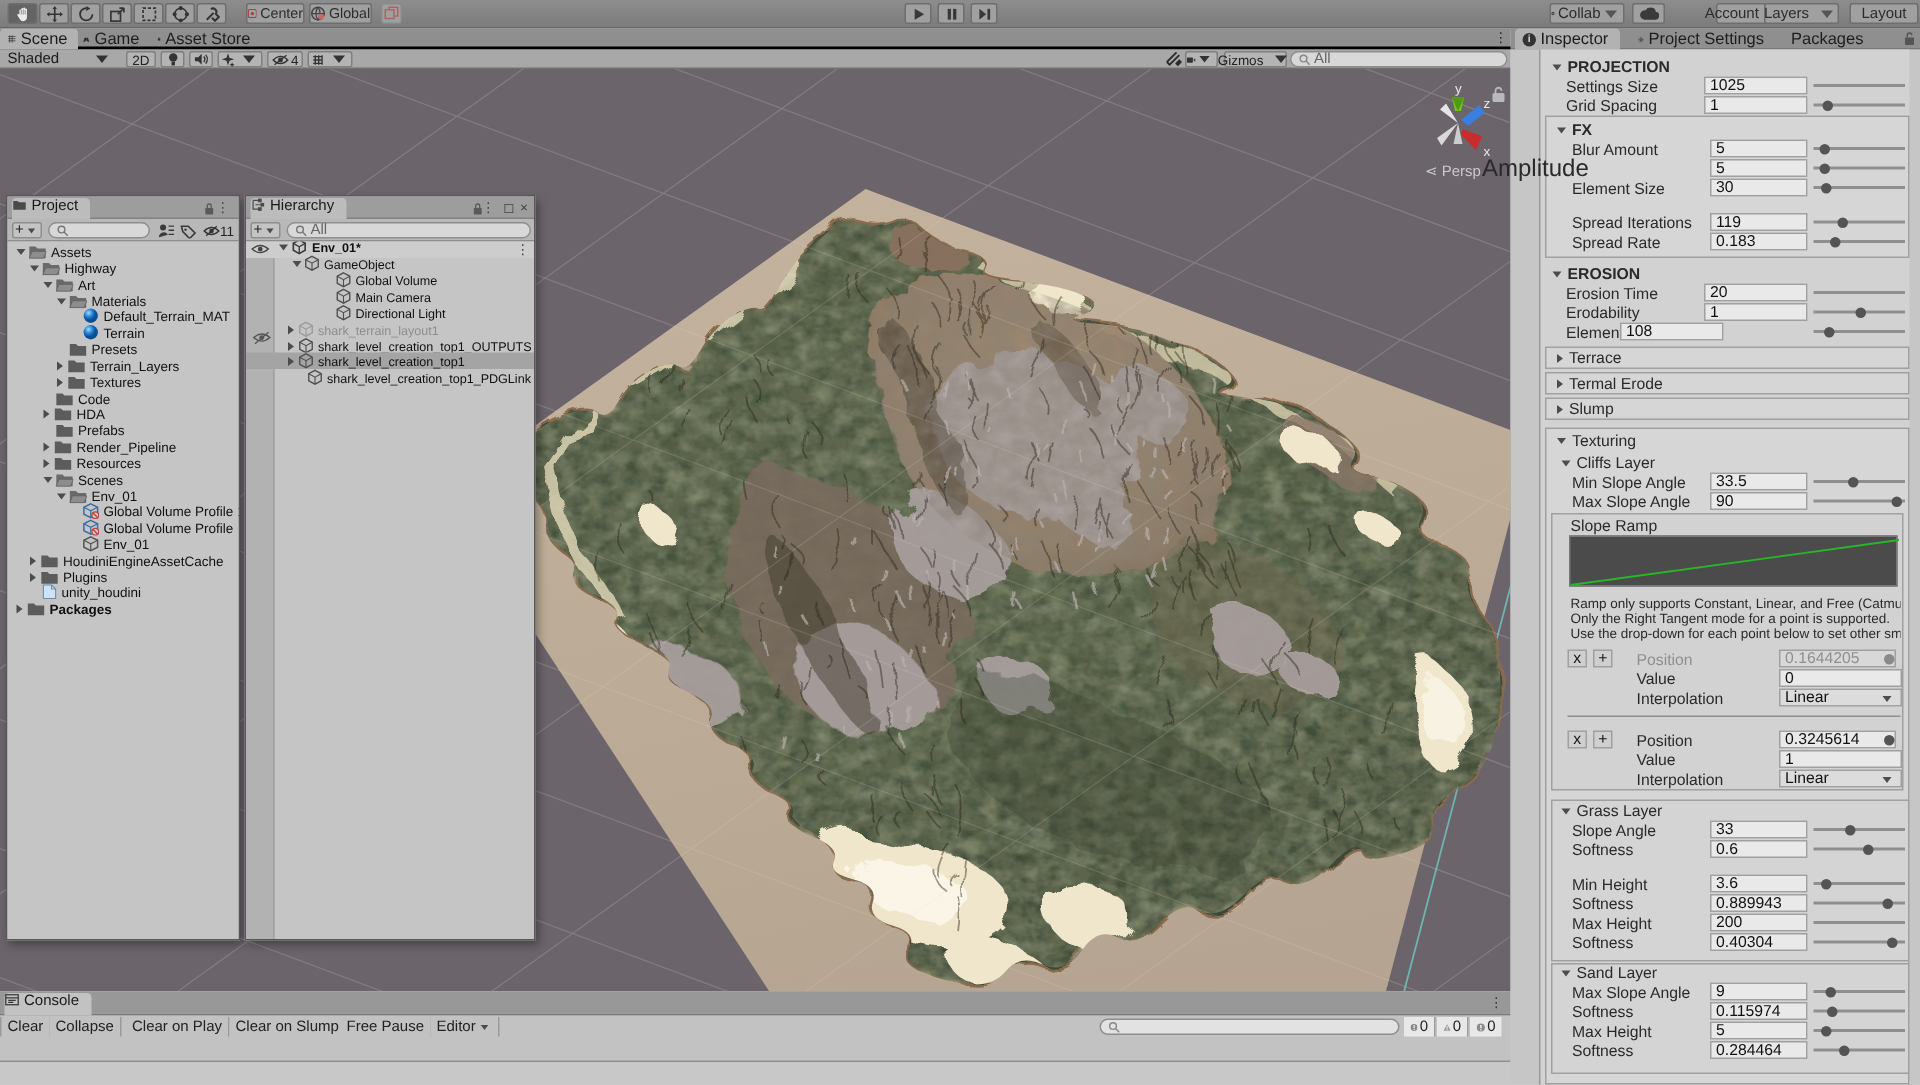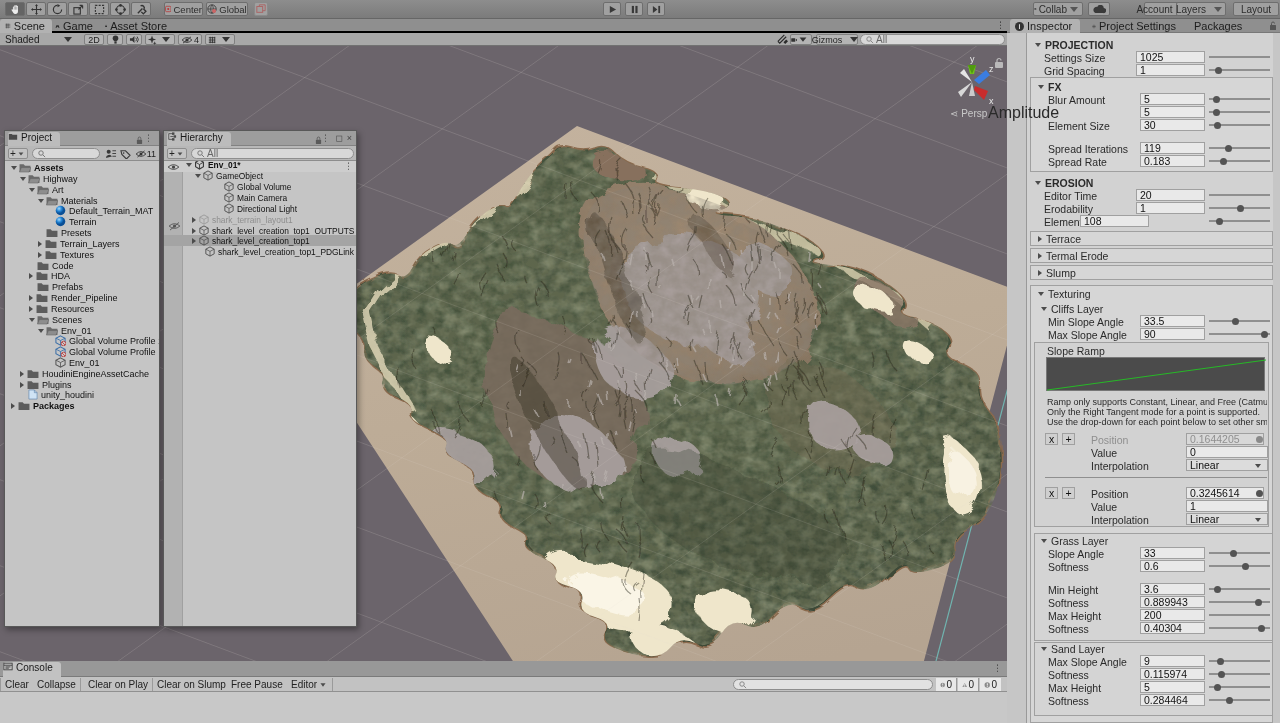--- a/index.html
+++ b/index.html
@@ -14,21 +14,21 @@
 .tab{position:absolute;top:0;height:14px;white-space:nowrap;padding:0 7px 0 5px;display:flex;align-items:center;gap:3px;font-size:11px;color:#1d1d1d;}
 .tab.sel{background:#b2b2b2;border-radius:3px 3px 0 0;}
 
 #scenebar{left:0;top:33px;width:1007px;height:13px;background:#a8a8a8;border-bottom:1px solid #717171;}
 .sbtn{position:absolute;top:1px;height:11px;background:#b4b4b4;border:1px solid #808080;border-radius:2px;display:flex;align-items:center;justify-content:center;font-size:9px;color:#222;}
 
 #scene{left:0;top:46px;width:1007px;height:615px;background:#6b646b;overflow:hidden;}
 
 #console{left:0;top:661px;width:1007px;height:62px;background:#c8c8c8;}
 #ctabrow{position:absolute;left:0;top:0;width:1007px;height:16px;background:#989898;border-bottom:1px solid #7a7a7a;}
-#ctoolbar{position:absolute;left:0;top:16px;width:1007px;height:15px;background:#c2c2c2;border-bottom:1px solid #909090;}
+#ctoolbar{position:absolute;left:0;top:16px;width:1007px;height:31px;background:#c2c2c2;border-bottom:1px solid #909090;}
 .cbtn{position:absolute;top:1px;height:13px;padding:0 4px;font-size:10px;color:#222;display:flex;align-items:center;background:#c2c2c2;border-right:1px solid #9a9a9a;}
 
 #insptabs{left:1007px;top:19px;width:273px;height:14px;background:#8f8f8f;border-bottom:1px solid #787878;}
 #inspector{left:1007px;top:33px;width:273px;height:690px;background:#c6c6c6;}
 #ibody{position:absolute;left:19px;top:0;width:247px;height:690px;background:#d2d2d2;border-left:1px solid #999;}
 .ilbl{position:absolute;white-space:nowrap;font-size:10.5px;color:#2a2a2a;height:13px;display:flex;align-items:center;}
 .ifield{position:absolute;height:12px;background:#e9e9e9;border:1px solid #a0a0a0;font-size:10.5px;color:#111;display:flex;align-items:center;padding-left:3px;}
 .islider{position:absolute;height:2px;background:#8f8f8f;}
 .ihandle{position:absolute;width:7px;height:7px;border-radius:50%;background:#545454;}
 .arrow-d{display:inline-block;width:0;height:0;border-left:4px solid transparent;border-right:4px solid transparent;border-top:5px solid #555;margin-right:4px;vertical-align:1px;}
@@ -410,21 +410,21 @@
 <div class="ihandle" style="left:1214px;top:121.5px"></div>
 <div class="ilbl" style="left:1048px;top:142px;font-size:10.5px;color:#2a2a2a">Spread Iterations</div>
 <div class="ifield" style="left:1140px;top:142px;width:65px;color:#111;background:#e9e9e9">119</div>
 <div class="islider" style="left:1209px;top:147px;width:61px"></div>
 <div class="ihandle" style="left:1225px;top:144.5px"></div>
 <div class="ilbl" style="left:1048px;top:155px;font-size:10.5px;color:#2a2a2a">Spread Rate</div>
 <div class="ifield" style="left:1140px;top:155px;width:65px;color:#111;background:#e9e9e9">0.183</div>
 <div class="islider" style="left:1209px;top:160px;width:61px"></div>
 <div class="ihandle" style="left:1220px;top:157.5px"></div>
 <div class="ilbl" style="left:1035px;top:176px;font-weight:bold;"><span class="tarr-d" style="margin-right:4px"></span>EROSION</div>
-<div class="ilbl" style="left:1044px;top:189px;font-size:10.5px;color:#2a2a2a">Editor Time</div>
+<div class="ilbl" style="left:1044px;top:189px;font-size:10.5px;color:#2a2a2a">Erosion Time</div>
 <div class="ifield" style="left:1136px;top:189px;width:69px;color:#111;background:#e9e9e9">20</div>
 <div class="islider" style="left:1209px;top:194px;width:61px"></div>
 <div class="ilbl" style="left:1044px;top:202px;font-size:10.5px;color:#2a2a2a">Erodability</div>
 <div class="ifield" style="left:1136px;top:202px;width:69px;color:#111;background:#e9e9e9">1</div>
 <div class="islider" style="left:1209px;top:207px;width:61px"></div>
 <div class="ihandle" style="left:1237px;top:204.5px"></div>
 <div class="ilbl" style="left:1044px;top:215px;font-size:10.5px;color:#2a2a2a">Element Size</div>
 <div class="ifield" style="left:1080px;top:215px;width:69px;color:#111;background:#e9e9e9">108</div>
 <div class="islider" style="left:1209px;top:220px;width:61px"></div>
 <div class="ihandle" style="left:1216px;top:217.5px"></div>
@@ -544,21 +544,21 @@
             <path d="M1 2 H6 L11 7 L7 11 L2 6 Z" fill="none" stroke="#3a3a3a" stroke-width="1.2"></path>
             <circle cx="4" cy="4.5" r="0.9" fill="#3a3a3a"></circle>
           </svg></div>
         <div style="position:absolute;right:3px;top:3px;font-size:9px;color:#222;display:flex;align-items:center;"><svg width="12" height="8" viewBox="0 0 13 9">
             <path d="M1 4.5 Q6.5 -0.8 12 4.5 Q6.5 9.8 1 4.5Z" fill="none" stroke="#333"></path>
             <circle cx="6.5" cy="4.5" r="1.7" fill="#333"></circle>
             <path d="M2.5 8 L10.5 1" stroke="#333"></path>
           </svg>11</div>
       </div>
 <div style="position:absolute;left:0;top:30px;width:154px;height:465px;background:#c5c5c5;overflow:hidden;">
-<div class="trow" style="left:6px;top:1px;font-weight:bold;"><span class="tarr-d"></span><svg class="sp" style="margin-right:3px" width="12" height="10" viewBox="0 0 13 11">
+<div class="trow" style="left:6px;top:1px;font-weight:normal;"><span class="tarr-d"></span><svg class="sp" style="margin-right:3px" width="12" height="10" viewBox="0 0 13 11">
             <path d="M0.5 1.5 H5 L6.5 3 H12.5 V10 H0.5Z" fill="#6a6a6a"></path>
             <path d="M0.5 10 L2.5 5 H13 L11 10Z" fill="#8d8d8d" stroke="#5c5c5c" stroke-width="0.5"></path>
           </svg>Assets</div>
 <div class="trow" style="left:15px;top:12px;"><span class="tarr-d"></span><svg class="sp" style="margin-right:3px" width="12" height="10" viewBox="0 0 13 11">
             <path d="M0.5 1.5 H5 L6.5 3 H12.5 V10 H0.5Z" fill="#6a6a6a"></path>
             <path d="M0.5 10 L2.5 5 H13 L11 10Z" fill="#8d8d8d" stroke="#5c5c5c" stroke-width="0.5"></path>
           </svg>Highway</div>
 <div class="trow" style="left:24px;top:23px;"><span class="tarr-d"></span><svg class="sp" style="margin-right:3px" width="12" height="10" viewBox="0 0 13 11">
             <path d="M0.5 1.5 H5 L6.5 3 H12.5 V10 H0.5Z" fill="#6a6a6a"></path>
             <path d="M0.5 10 L2.5 5 H13 L11 10Z" fill="#8d8d8d" stroke="#5c5c5c" stroke-width="0.5"></path>

